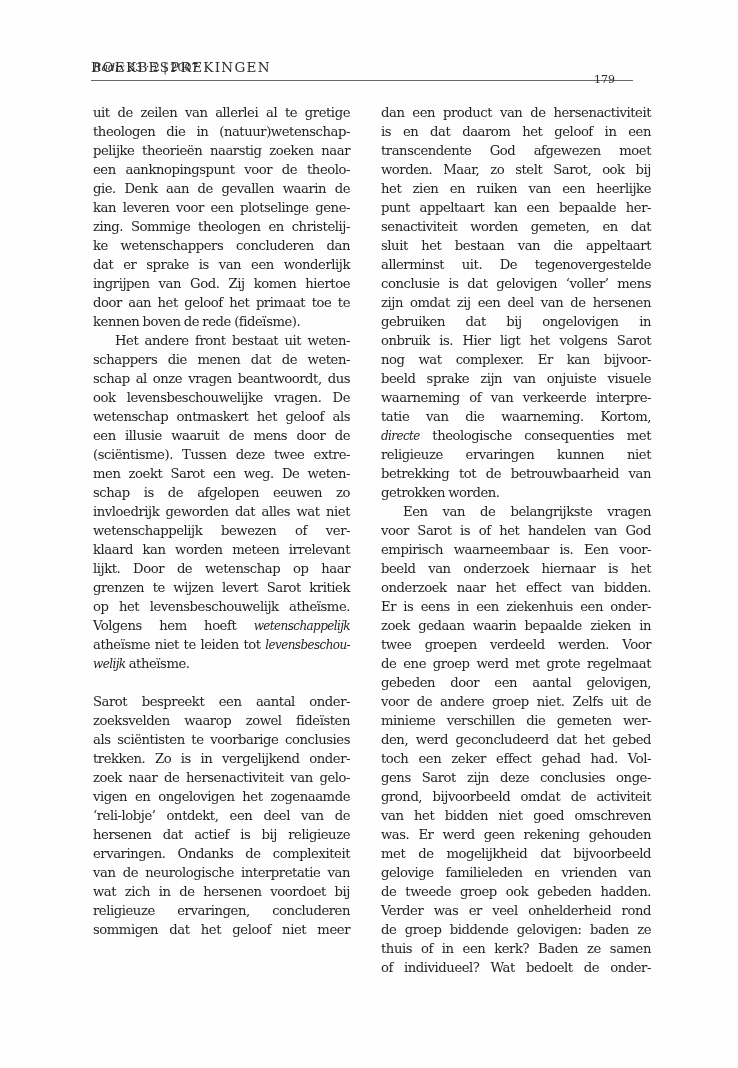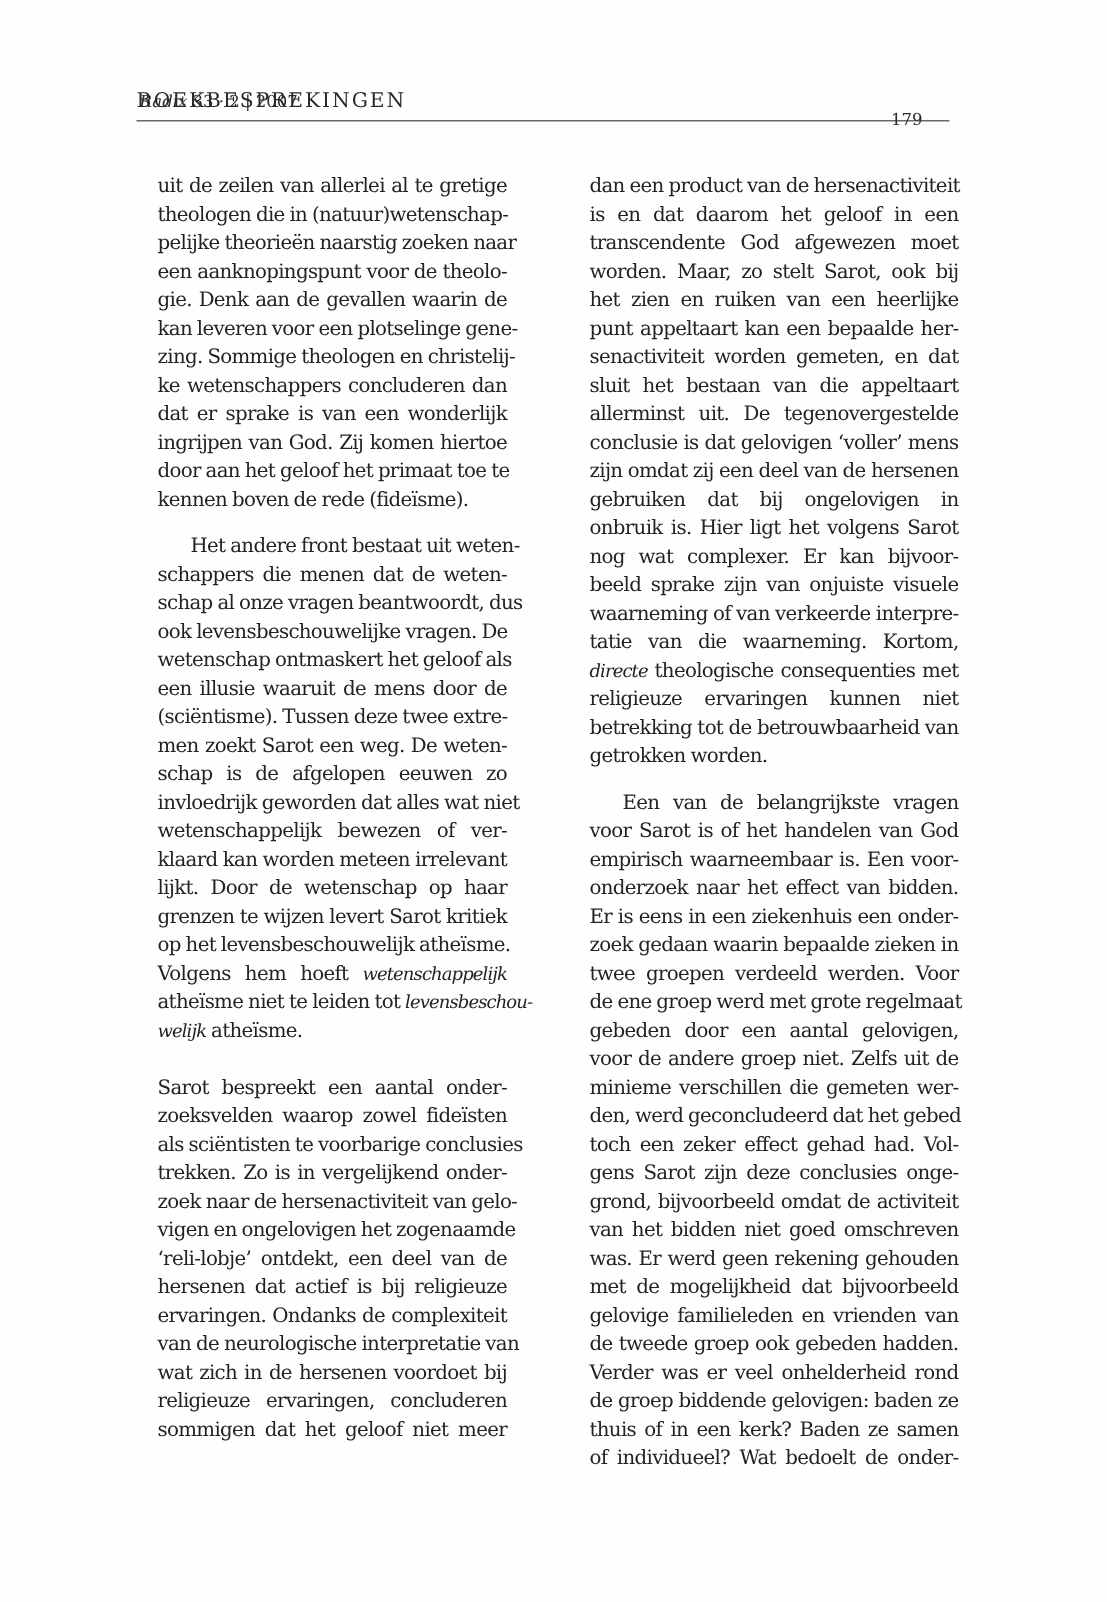--- a/index.html
+++ b/index.html
@@ -14,21 +14,21 @@
   .rh-left .journal { font-style: italic; }
   .rh-center { position: absolute; left: 0; right: 0; top: -1px; text-align: left; font-size: 13.5px; letter-spacing: 1.3px; }
   .rh-right { position: absolute; right: 18px; top: 1px; font-size: 11px; margin-top: 12px; }
   .col {
     position: absolute; top: 103px;
     font-family: "DejaVu Serif", serif; font-size: 13.2px; line-height: 19px;
     color: #222; text-align: justify; hyphens: manual;
   }
   .col-left { left: 93px; width: 257px; }
   .col-right { left: 381px; width: 270px; }
-  .col p { margin: 12px; letter-spacing: -0.45px; word-spacing: -0.5px; }
+  .col p { margin: 0; letter-spacing: -0.45px; word-spacing: -0.5px; }
   .col p.gap { margin-top: 19px; }
   .col em { font-style: italic; font-size: 12px; letter-spacing: -0.6px; }
   .line { display: block; text-align: justify; text-align-last: justify; white-space: nowrap; overflow: visible; height: 19px; }
   .line.last { text-align-last: left; }
   .line.ind { padding-left: 22px; }
 </style>
 </head>
 <body>
 
 <div class="page">
@@ -111,20 +111,21 @@
         <span class="line">tatie van die waarneming. Kortom,</span>
         <span class="line"><em>directe</em> theologische consequenties met</span>
         <span class="line">religieuze ervaringen kunnen niet</span>
         <span class="line">betrekking tot de betrouwbaarheid van</span>
         <span class="line last">getrokken worden.</span>
       </p>
       <p>
         <span class="line ind">Een van de belangrijkste vragen</span>
         <span class="line">voor Sarot is of het handelen van God</span>
         <span class="line">empirisch waarneembaar is. Een voor-</span>
+        <span class="line">beeld van onderzoek hiernaar is het</span>
         <span class="line">onderzoek naar het effect van bidden.</span>
         <span class="line">Er is eens in een ziekenhuis een onder-</span>
         <span class="line">zoek gedaan waarin bepaalde zieken in</span>
         <span class="line">twee groepen verdeeld werden. Voor</span>
         <span class="line">de ene groep werd met grote regelmaat</span>
         <span class="line">gebeden door een aantal gelovigen,</span>
         <span class="line">voor de andere groep niet. Zelfs uit de</span>
         <span class="line">minieme verschillen die gemeten wer-</span>
         <span class="line">den, werd geconcludeerd dat het gebed</span>
         <span class="line">toch een zeker effect gehad had. Vol-</span>

